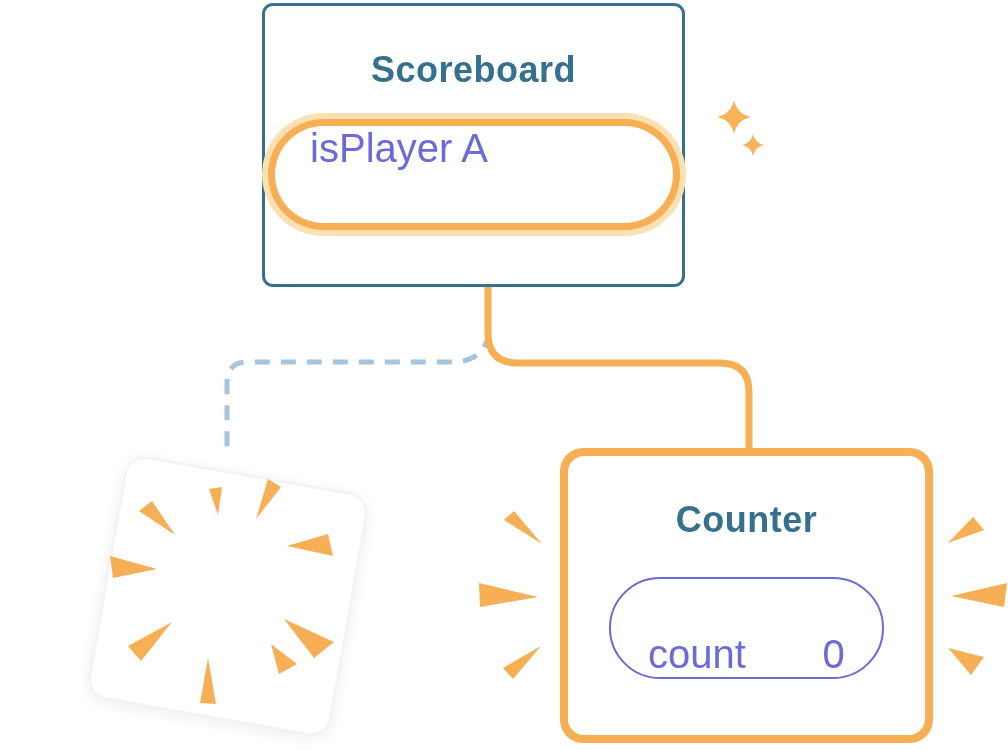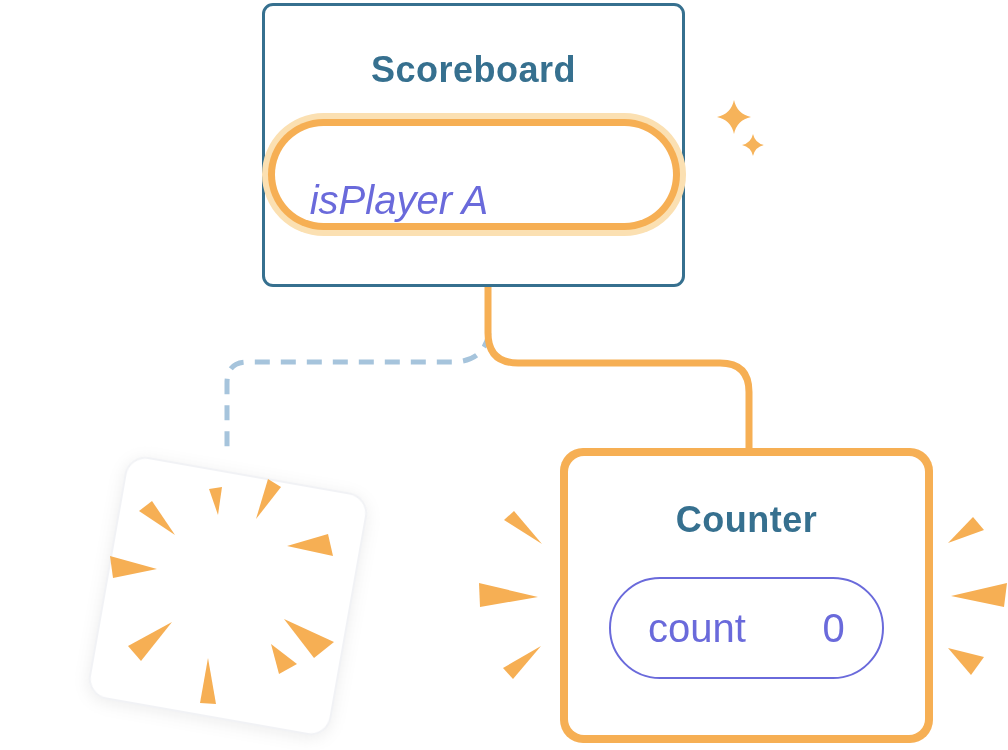--- a/index.html
+++ b/index.html
@@ -53,23 +53,22 @@
     background: #F6AF54;
     padding: 7px;
     border-radius: 999px;
   }
   .pill-body {
     background: #ffffff;
     border-radius: 999px;
     width: 398px;
     height: 97px;
     display: flex;
-    align-items: flex-end;
+    align-items: flex-start;
     overflow: hidden;
-    font-style: italic;
   }
   .pill-cell {
     display: flex;
     align-items: center;
     justify-content: center;
     font-size: 40px;
     color: #6A6ADB;
   }
   .pill-label-cell { width: 249px; }
   .pill-value-cell { flex: 1; font-weight: 700; }
@@ -103,21 +102,21 @@
     flex-direction: column;
     align-items: center;
   }
   .counter-inner .card-title { margin-top: 42px; }
   .cpill {
     margin-top: 36px;
     width: 275px; height: 102px;
     border: 2px solid #6A6ADB;
     border-radius: 999px;
     display: flex;
-    align-items: center;
+    align-items: flex-end;
     overflow: hidden;
     background: #ffffff;
   }
   .cpill .pill-label-cell { width: 172px; }
   .cpill .pill-value-cell { font-weight: 400; }
   .pill-divider-purple { width: 2px; background: #6A6ADB; }
 </style>
 </head>
 <body>
 

